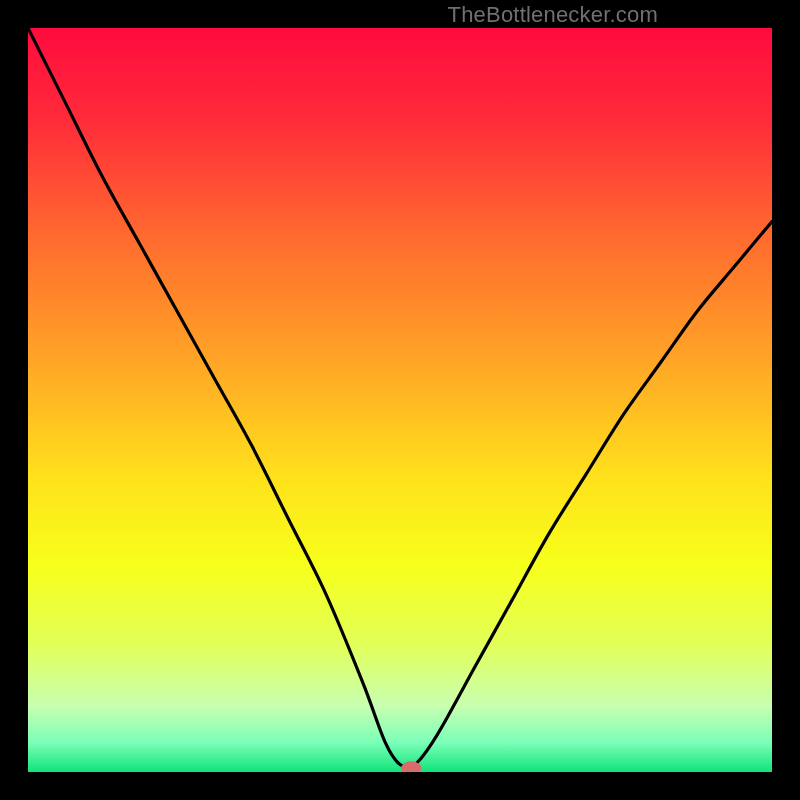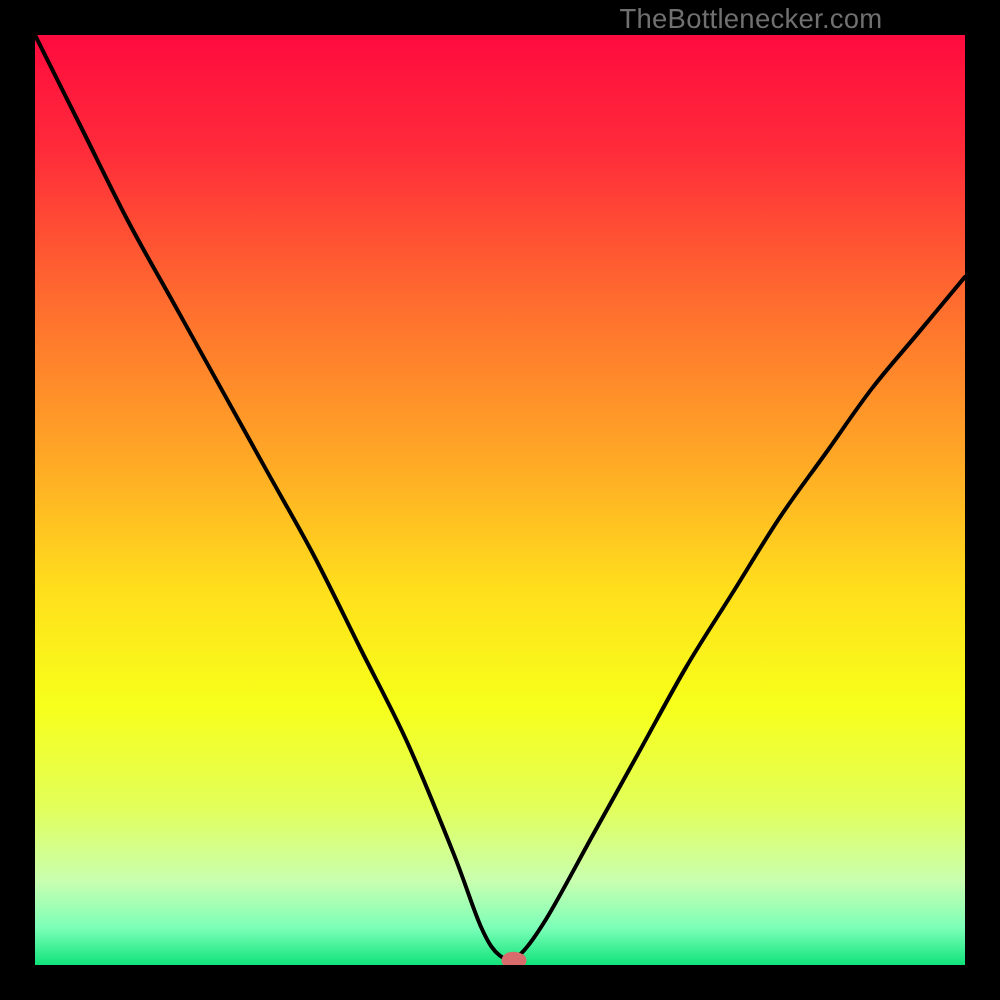--- a/index.html
+++ b/index.html
@@ -9,21 +9,20 @@
     height: 800px;
     background: #000;
     overflow: hidden;
     font-family: Arial, Helvetica, sans-serif;
   }
   .outer {
     position: relative;
     width: 664px;
     height: 800px;
     background: #000;
-    padding-left: 48px;
   }
   .watermark {
     position: absolute;
     top: 2px;
     right: 6px;
     color: #707070;
     font-size: 22px;
     font-weight: 500;
     letter-spacing: 0.2px;
     z-index: 20;

